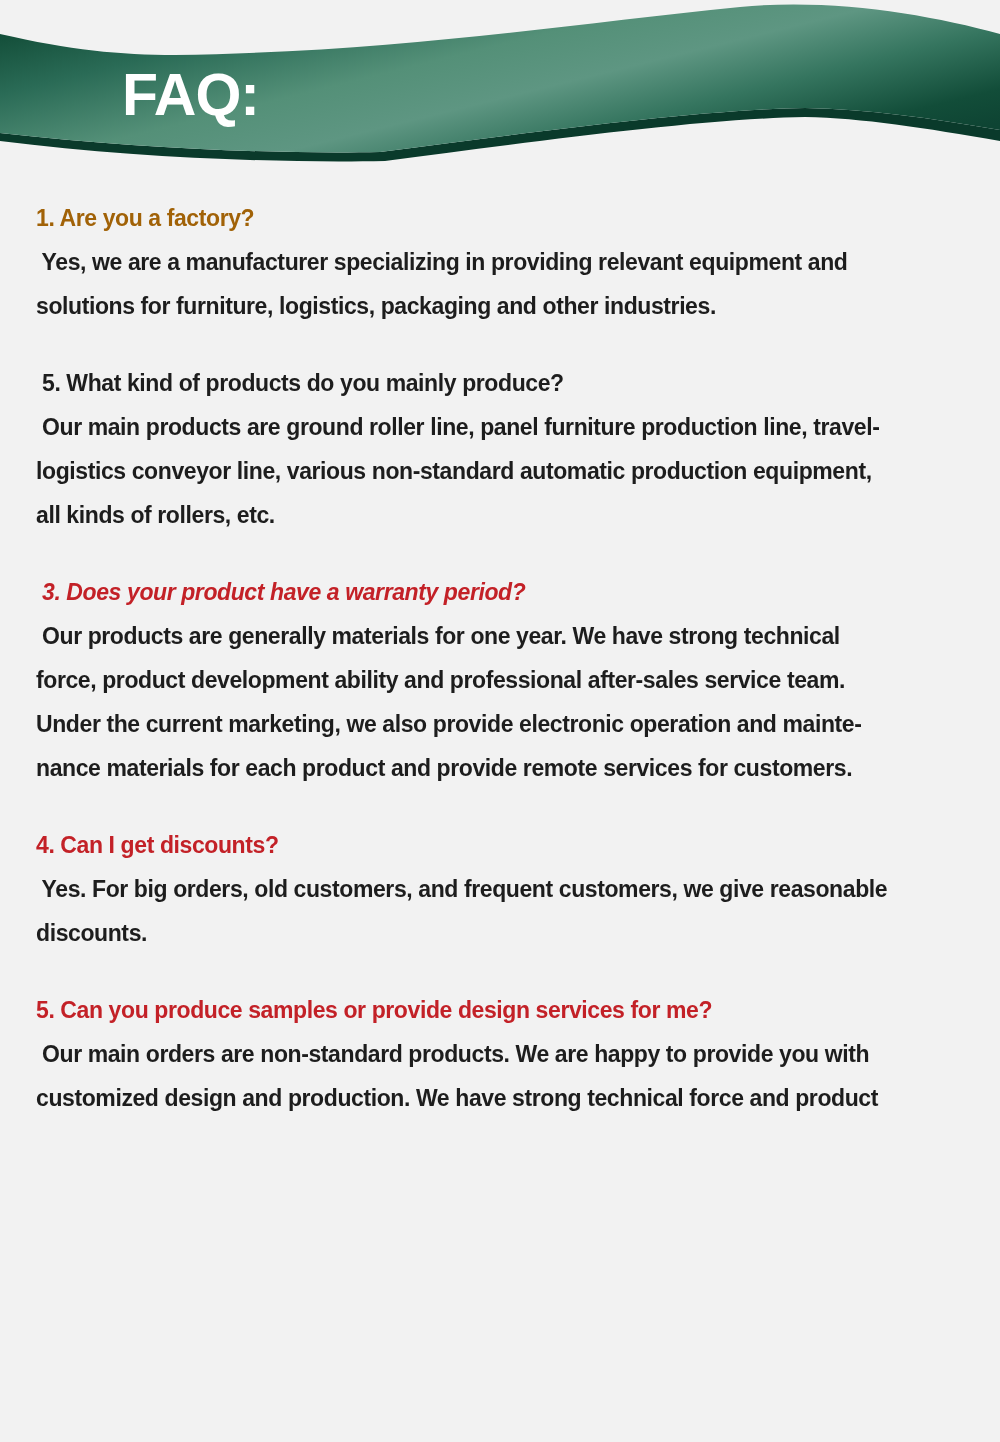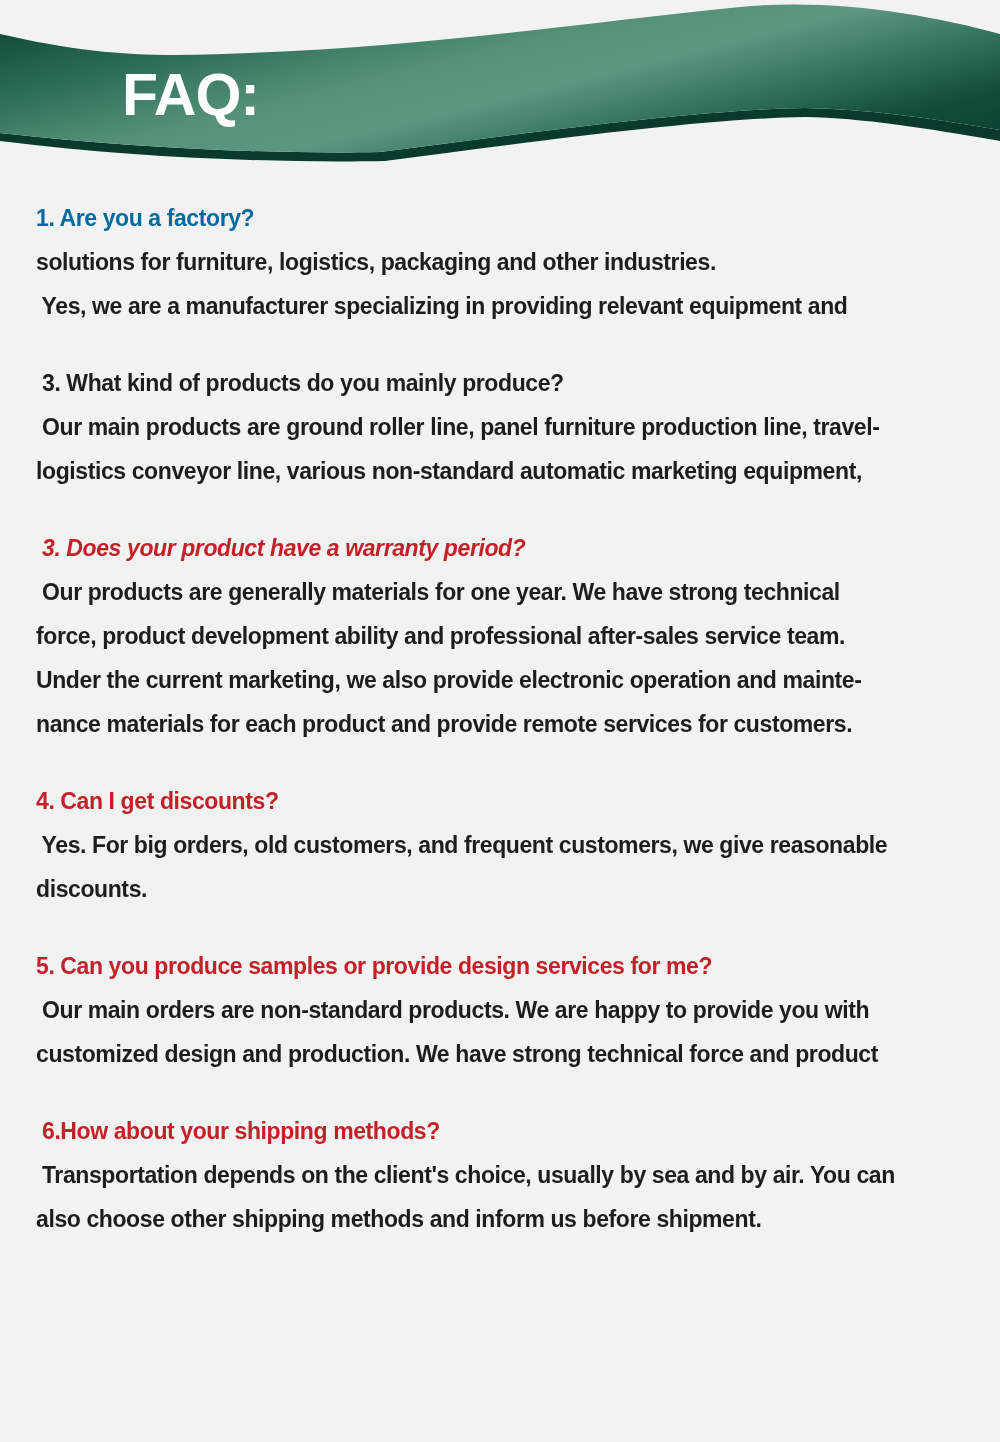--- a/index.html
+++ b/index.html
@@ -89,29 +89,30 @@
 
       <path fill="url(#ribbonGrad)" d="M0,34 C70,50 120,55 175,55 C390,52 555,26 740,7 C830,-2 928,14 1000,34
                L1000,130 C930,118 868,109 805,108 C690,110 520,134 380,152 C280,154 140,149 0,133 Z"></path>
     </svg>
     <h1 class="banner-title">FAQ:</h1>
   </div>
 
   <div class="content">
 
     <section class="faq-item">
-      <h2 style="color: #0369a1;">1. Are you a factory?</h2>
+      <h2 style="color: #a16207;">1. Are you a factory?</h2>
+      <p> Yes, we are a manufacturer specializing in providing relevant equipment and</p>
       <p>solutions for furniture, logistics, packaging and other industries.</p>
-      <p> Yes, we are a manufacturer specializing in providing relevant equipment and</p>
     </section>
 
     <section class="faq-item">
-      <h2 style="color: rgb(29, 29, 29);"> 3. What kind of products do you mainly produce?</h2>
+      <h2 style="color: rgb(29, 29, 29);"> 5. What kind of products do you mainly produce?</h2>
       <p> Our main products are ground roller line, panel furniture production line, travel-</p>
-      <p>logistics conveyor line, various non-standard automatic marketing equipment,</p>
+      <p>logistics conveyor line, various non-standard automatic production equipment,</p>
+      <p>all kinds of rollers, etc.</p>
     </section>
 
     <section class="faq-item">
       <h2 style="color: rgb(195, 33, 39); font-style: italic;"> 3. Does your product have a warranty period?</h2>
       <p> Our products are generally materials for one year. We have strong technical</p>
       <p>force, product development ability and professional after-sales service team.</p>
       <p>Under the current marketing, we also provide electronic operation and mainte-</p>
       <p>nance materials for each product and provide remote services for customers.</p>
     </section>
 
@@ -120,20 +121,15 @@
       <p> Yes. For big orders, old customers, and frequent customers, we give reasonable</p>
       <p>discounts.</p>
     </section>
 
     <section class="faq-item">
       <h2 style="color: rgb(195, 33, 39);">5. Can you produce samples or provide design services for me?</h2>
       <p> Our main orders are non-standard products. We are happy to provide you with</p>
       <p>customized design and production. We have strong technical force and product</p>
     </section>
 
-    <section class="faq-item">
-      <h2 style="color: rgb(195, 33, 39);"> 6.How about your shipping methods?</h2>
-      <p> Transportation depends on the client's choice, usually by sea and by air. You can</p>
-      <p>also choose other shipping methods and inform us before shipment.</p>
-    </section>
 
   </div>
 </div>
 
 </body></html>

